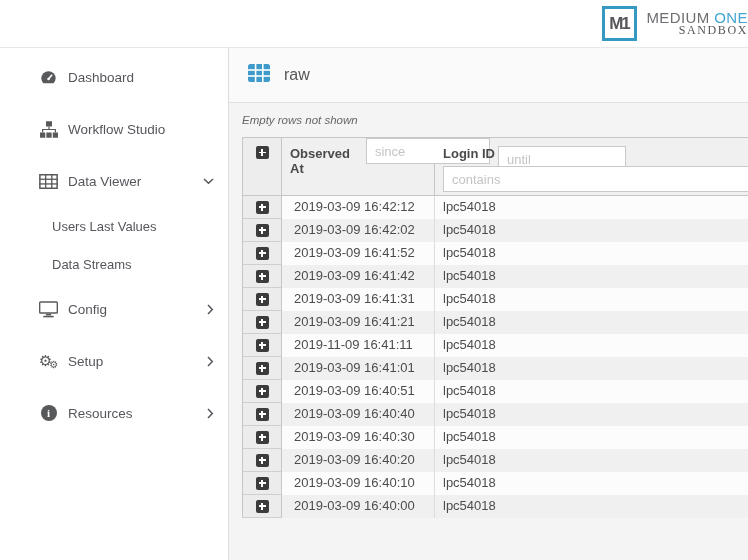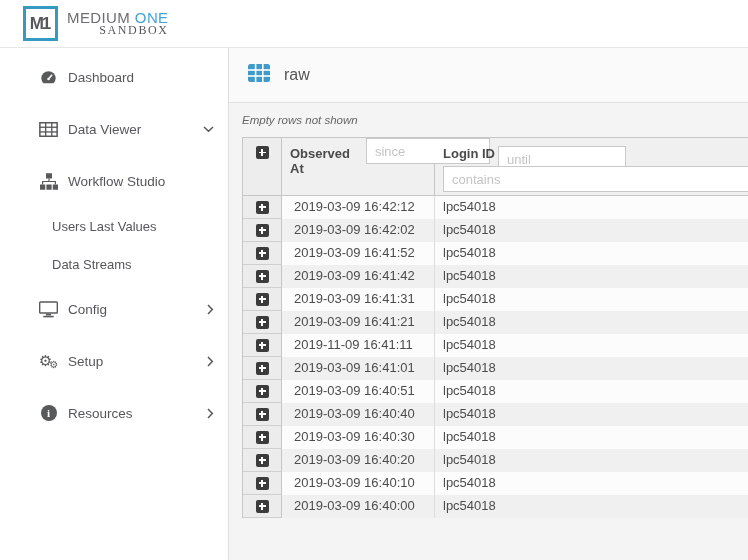--- a/index.html
+++ b/index.html
@@ -1,21 +1,21 @@
 <!DOCTYPE html>
 <html><head>
 <meta charset="utf-8">
 <style>
   * { margin:0; padding:0; box-sizing:border-box; }
   html,body { width:748px; height:560px; overflow:hidden; background:#fff;
     font-family:"Liberation Sans", sans-serif; }
 
   
   .topbar { height:48px; background:#fff; border-bottom:1px solid #e7e7e7;
-    display:flex; align-items:center; padding-left:23px; }
+    display:flex; align-items:center; padding-left:23px;justify-content:flex-end; }
   .logo { display:flex; align-items:center; gap:9px; cursor:pointer; }
   .logo-mark { width:35px; height:35px; border:3px solid #3599c1; background:#fff;
     display:flex; align-items:center; justify-content:center;
     font-weight:bold; font-size:17px; letter-spacing:-2px; color:#55575a; padding-right:2px; }
   .logo-text { display:flex; flex-direction:column; }
   .logo-line1 { font-size:15px; letter-spacing:0.4px; color:#6d6e71; white-space:nowrap; }
   .logo-line1 .one { color:#44a5d3; }
   .logo-sub { font-family:"Liberation Serif", serif; font-size:12px; letter-spacing:1.6px;
     color:#55575a; text-align:right; margin-top:-3px; }
 
@@ -103,47 +103,47 @@
           <path d="M12 4a9 9 0 0 0-9 9c0 2.5 1 4.8 2.7 6.4h12.6A9 9 0 0 0 21 13a9 9 0 0 0-9-9z" fill="#58595b"></path>
           <line x1="12" y1="14" x2="16.5" y2="8.5" stroke="#fff" stroke-width="2"></line>
           <circle cx="12" cy="14" r="1.6" fill="#fff"></circle>
         </svg>
       </span>
       <span class="nav-label">Dashboard</span>
     </div>
 
     <div class="nav-item">
       <span class="nav-icon">
+        <svg width="18" height="17" viewBox="0 0 24 22">
+          <rect x="8" y="0" width="8" height="7" fill="#58595b"></rect>
+          <path d="M12 7v4M3.5 15v-4h17v4" stroke="#58595b" stroke-width="1.6" fill="none"></path>
+          <rect x="0" y="15" width="7" height="7" fill="#58595b"></rect>
+          <rect x="8.5" y="15" width="7" height="7" fill="#58595b"></rect>
+          <rect x="17" y="15" width="7" height="7" fill="#58595b"></rect>
+        </svg>
+      </span>
+      <span class="nav-label">Workflow Studio</span>
+    </div>
+
+    <div class="nav-item">
+      <span class="nav-icon">
         <svg width="19" height="15" viewBox="0 0 20 16">
           <rect x="0.8" y="0.8" width="18.4" height="14.4" fill="none" stroke="#58595b" stroke-width="1.6"></rect>
           <line x1="0" y1="5.6" x2="20" y2="5.6" stroke="#58595b" stroke-width="1.4"></line>
           <line x1="0" y1="10.6" x2="20" y2="10.6" stroke="#58595b" stroke-width="1.4"></line>
           <line x1="7" y1="0" x2="7" y2="16" stroke="#58595b" stroke-width="1.4"></line>
           <line x1="13.5" y1="0" x2="13.5" y2="16" stroke="#58595b" stroke-width="1.4"></line>
         </svg>
       </span>
       <span class="nav-label">Data Viewer</span>
       <span class="nav-chevron">
         <svg width="11" height="7" viewBox="0 0 11 7">
             <polyline points="1,1 5.5,5.3 10,1" fill="none" stroke="#55575c" stroke-width="1.5"></polyline>
           </svg>
       </span>
-    </div>
-
-    <div class="nav-item">
-      <span class="nav-icon">
-        <svg width="18" height="17" viewBox="0 0 24 22">
-          <rect x="8" y="0" width="8" height="7" fill="#58595b"></rect>
-          <path d="M12 7v4M3.5 15v-4h17v4" stroke="#58595b" stroke-width="1.6" fill="none"></path>
-          <rect x="0" y="15" width="7" height="7" fill="#58595b"></rect>
-          <rect x="8.5" y="15" width="7" height="7" fill="#58595b"></rect>
-          <rect x="17" y="15" width="7" height="7" fill="#58595b"></rect>
-        </svg>
-      </span>
-      <span class="nav-label">Workflow Studio</span>
     </div>
 
     <div class="sub-item">
       <span>Users Last Values</span>
     </div>
     <div class="sub-item">
       <span>Data Streams</span>
     </div>
 
     <div class="nav-item">

